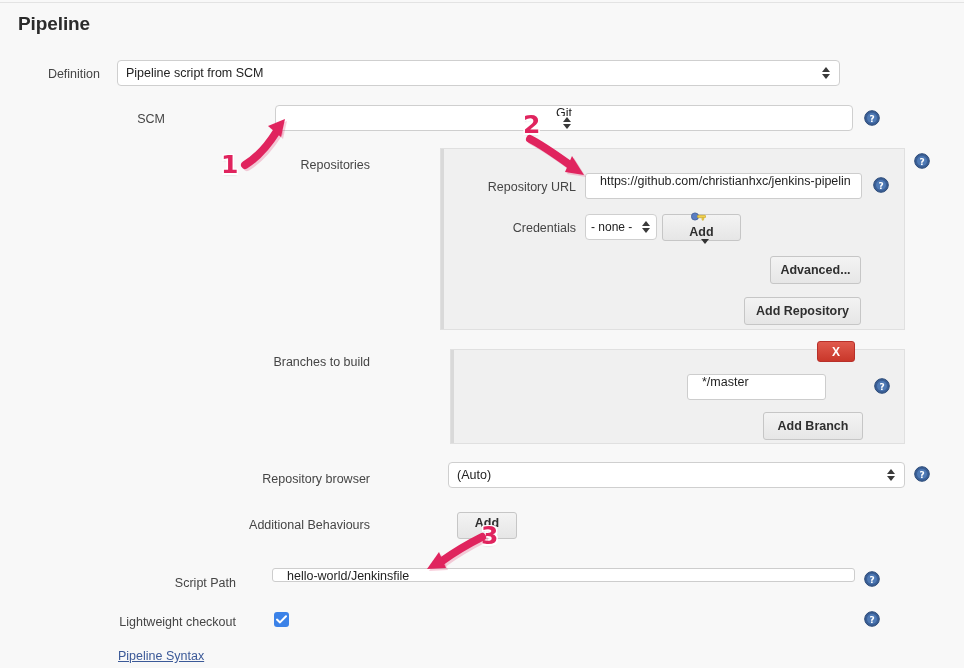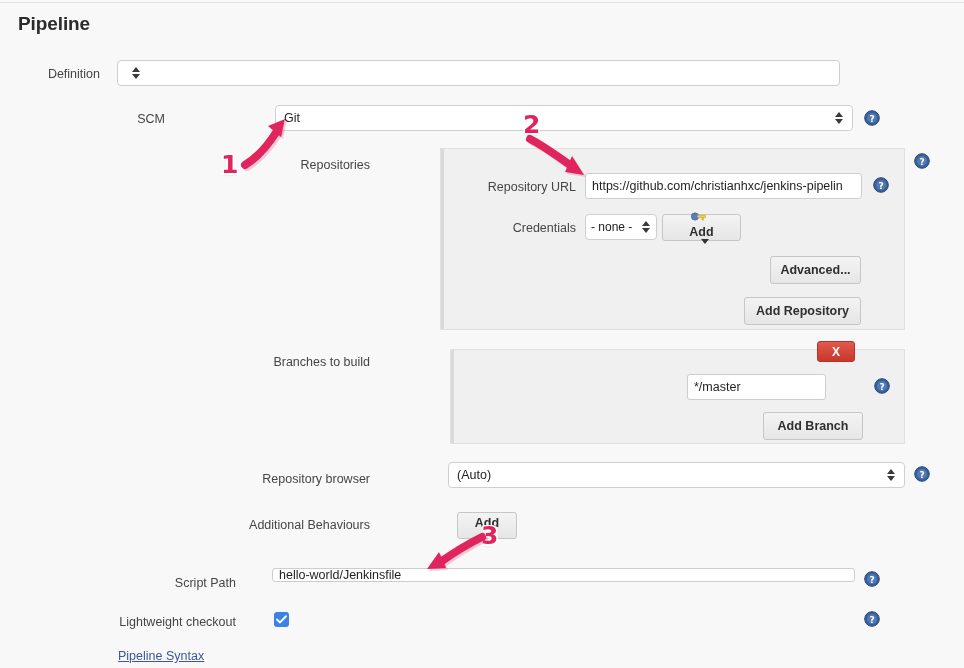--- a/index.html
+++ b/index.html
@@ -92,22 +92,22 @@
 
   
   .txt {
     position: absolute;
     background: #ffffff;
     border: 1px solid #cdcdcd;
     border-radius: 3px;
     box-sizing: border-box;
     height: 26px;
     display: flex;
-    align-items: center;
-    padding: 0 6px;
+    align-items: flex-start;
+    padding: 0 14px;
     font-size: 12.5px;
     color: #1f1f1f;
     overflow: hidden;
     white-space: nowrap;
   }
 
   
   .btn {
     position: absolute;
     background: linear-gradient(#f3f3f3, #e6e6e6);
@@ -218,25 +218,26 @@
 <body>
 
 <div class="page">
 
   <div class="top-rule"></div>
 
   <div class="page-title">Pipeline</div>
 
   <div class="lbl right" style="left:8px; top:67px; width:92px;">Definition</div>
   <div class="sel" style="left:117px; top:60px; width:723px;">
+    <span class="sel-val">Pipeline script from SCM</span>
     <span class="spin"></span>
   </div>
 
   <div class="lbl right" style="left:85px; top:112px; width:80px;">SCM</div>
-  <div class="sel" style="left:275px; top:105px; width:578px;">
+  <div class="sel" style="left:275px; top:105px; width:578px;flex-direction:column;">
     <span class="sel-val">Git</span>
     <span class="spin"></span>
   </div>
   <div class="help" style="left:864px; top:110px;">
     <svg width="16" height="16" viewBox="0 0 16 16">
       <circle cx="8" cy="8" r="7.3" fill="#3a5f96" stroke="#2b4a78" stroke-width="1"></circle>
       <circle cx="8" cy="8" r="5" fill="#4f7ab5"></circle>
       <text x="8" y="11.6" font-family="DejaVu Sans, sans-serif" font-size="9" font-weight="bold" fill="#ffffff" text-anchor="middle">?</text>
     </svg>
   </div>

